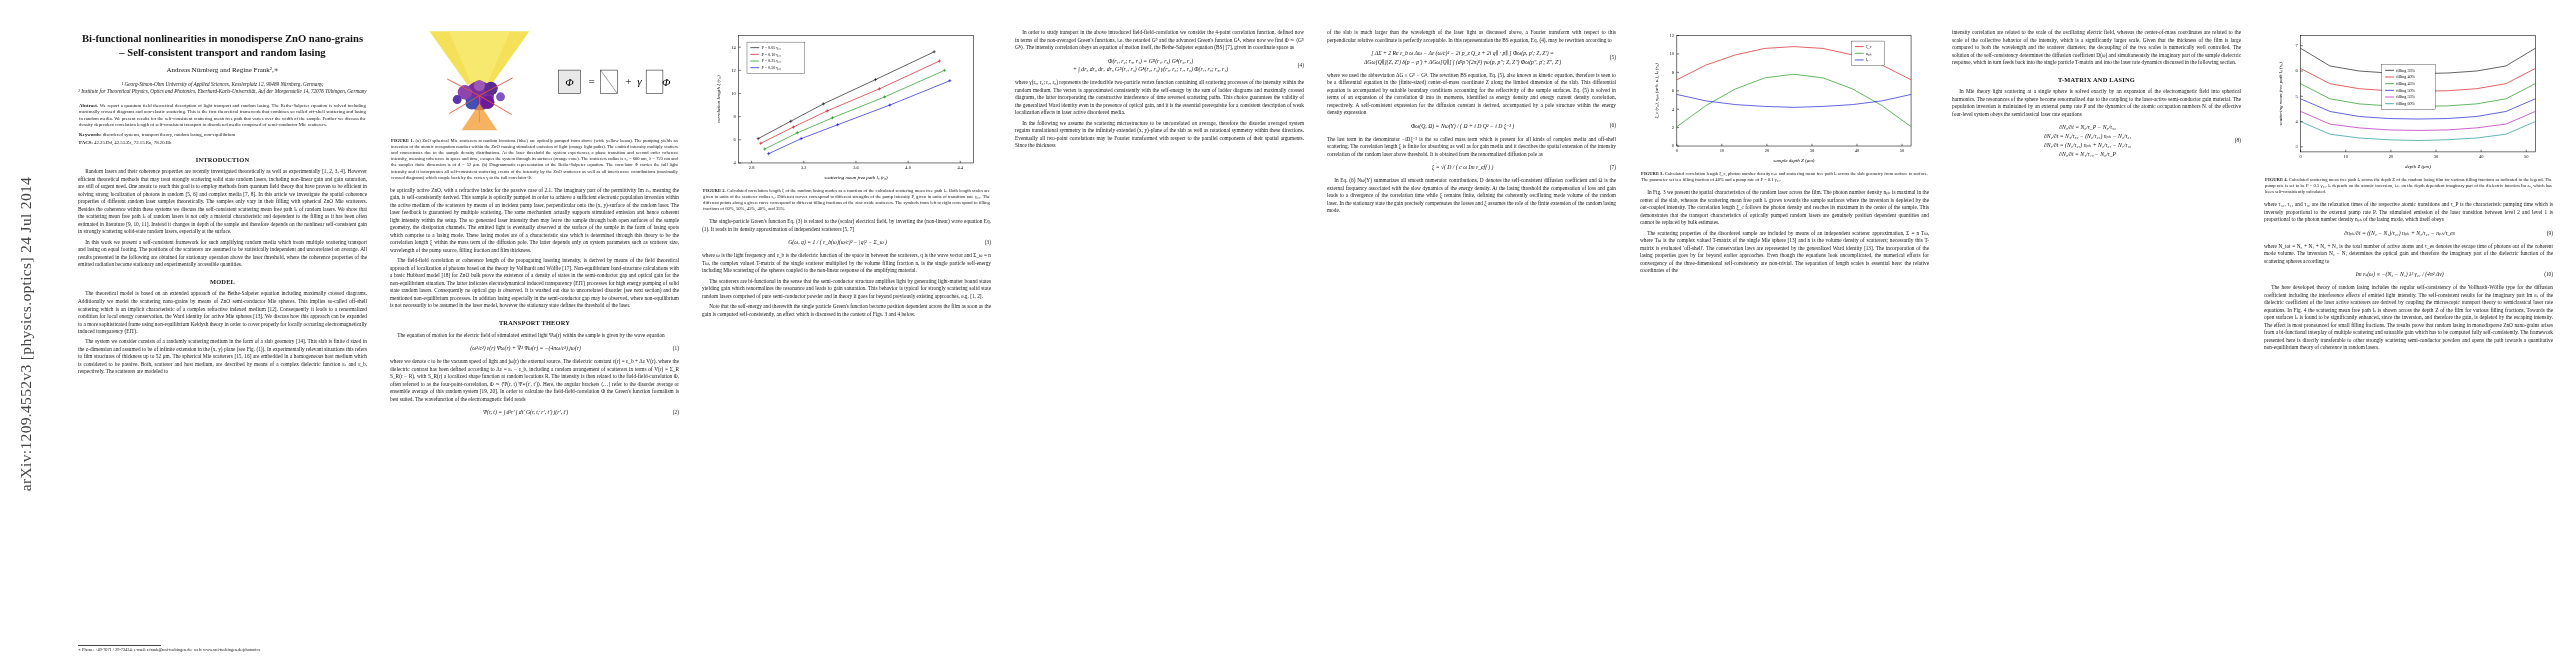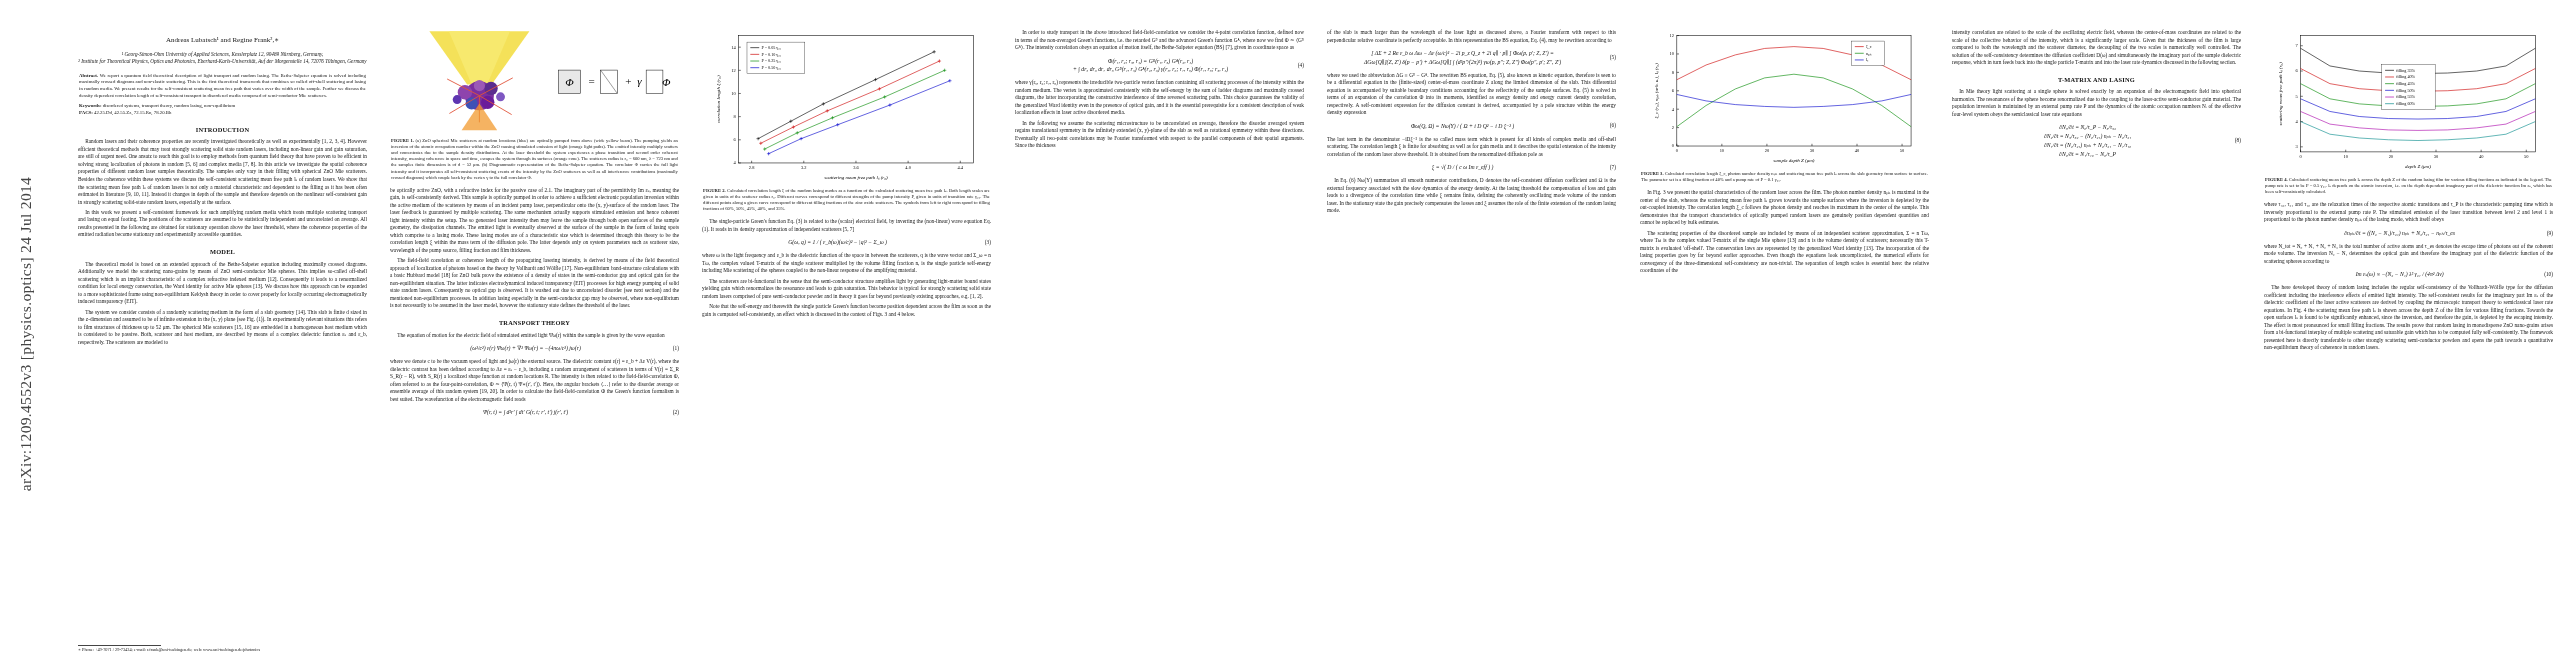--- a/index.html
+++ b/index.html
@@ -41,21 +41,22 @@
   svg text{font-family:"Liberation Serif",serif}
 </style>
 </head>
 <body>
 
 <div class="arxiv-stamp">
   <span>arXiv:1209.4552v3  [physics.optics]  24 Jul 2014</span>
 </div>
 
 <section class="col" style="left:78px">
-  <div class="authors">Andreas Lubatsch¹ and Regine Frank²,∗</div>
+  <h1 class="title">Bi-functional nonlinearities in monodisperse ZnO nano-grains – Self-consistent transport and random lasing</h1>
+  <div class="authors">Andreas Nürnberg and Regine Frank²,∗</div>
   <div class="affil first">¹ Georg-Simon-Ohm University of Applied Sciences, Kesslerplatz 12, 90489 Nürnberg, Germany,</div>
   <div class="affil">² Institute for Theoretical Physics, Optics and Photonics, Eberhard-Karls-Universität, Auf der Morgenstelle 14, 72076 Tübingen, Germany</div>
   <p class="abstract"><span class="runin">Abstract.</span> <span>We report a quantum field theoretical description of light transport and random lasing. The Bethe-Salpeter equation is solved including maximally crossed diagrams and non-elastic scattering. This is the first theoretical framework that combines so called off-shell scattering and lasing in random media. We present results for the self-consistent scattering mean free path that varies over the width of the sample. Further we discuss the density dependent correlation length of self-consistent transport in disordered media composed of semi-conductor Mie scatterers.</span></p>
   <p class="meta"><span class="runin">Keywords:</span> <span>disordered systems, transport theory, random lasing, non-equilibrium</span></p>
   <p class="meta"><span class="runin">PACS:</span> <span>42.25.Dd, 42.55.Zz, 72.15.Rn, 78.20.Bh</span></p>
   <h2 class="sec">INTRODUCTION</h2>
   <p class="body">Random lasers and their coherence properties are recently investigated theoretically as well as experimentally [1, 2, 3, 4]. However efficient theoretical methods that may treat strongly scattering solid state random lasers, including non-linear gain and gain saturation, are still of urgent need. One ansatz to reach this goal is to employ methods from quantum field theory that have proven to be efficient in solving strong localization of photons in random [5, 6] and complex media [7, 8]. In this article we investigate the spatial coherence properties of different random laser samples theoretically. The samples only vary in their filling with spherical ZnO Mie scatterers. Besides the coherence within these systems we discuss the self-consistent scattering mean free path lₛ of random lasers. We show that the scattering mean free path lₛ of random lasers is not only a material characteristic and dependent to the filling as it has been often estimated in literature [9, 10, 11]. Instead it changes in depth of the sample and therefore depends on the nonlinear self-consistent gain in strongly scattering solid-state random lasers, especially at the surface.</p>
   <p class="body">In this work we present a self-consistent framework for such amplifying random media which treats multiple scattering transport and lasing on equal footing. The positions of the scatterers are assumed to be statistically independent and uncorrelated on average. All results presented in the following are obtained for stationary operation above the laser threshold, where the coherence properties of the emitted radiation become stationary and experimentally accessible quantities.</p>
   <h2 class="sec">MODEL</h2>
   <p class="body">The theoretical model is based on an extended approach of the Bethe-Salpeter equation including maximally crossed diagrams. Additionally we model the scattering nano-grains by means of ZnO semi-conductor Mie spheres. This implies so-called off-shell scattering which is an implicit characteristic of a complex refractive indexed medium [12]. Consequently it leads to a renormalized condition for local energy conservation, the Ward identity for active Mie spheres [13]. We discuss how this approach can be expanded to a more sophisticated frame using non-equilibrium Keldysh theory in order to cover properly for locally occurring electromagnetically induced transparency (EIT).</p>

